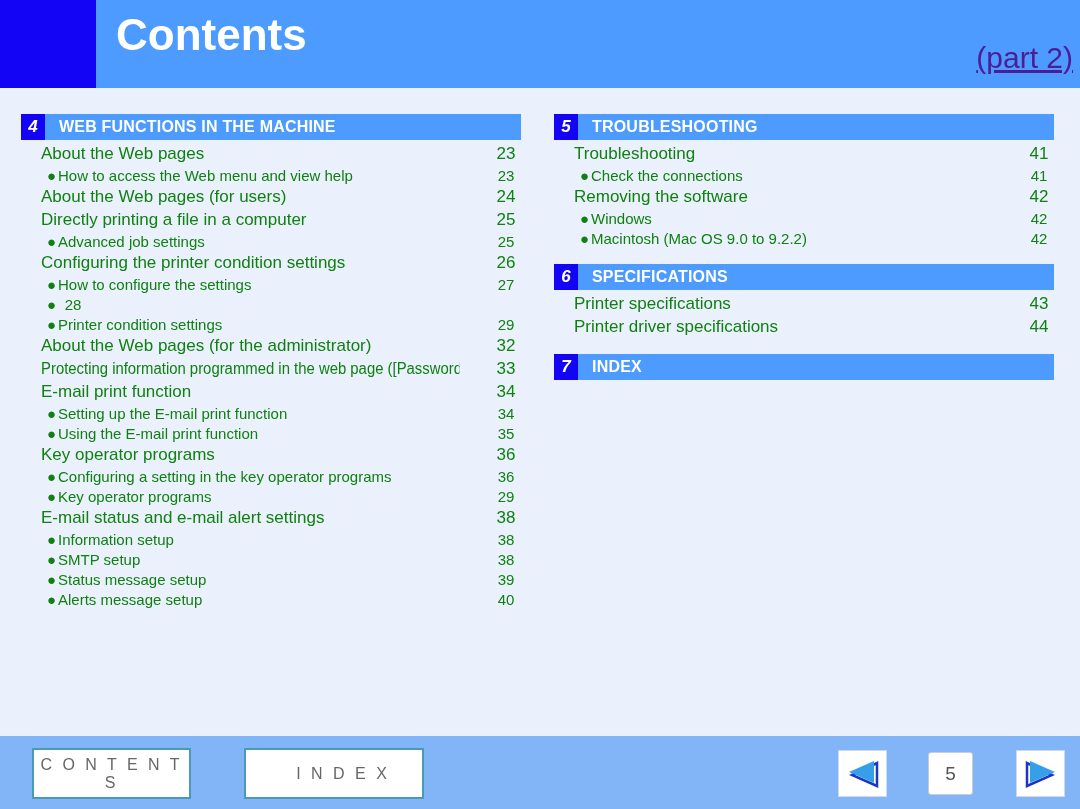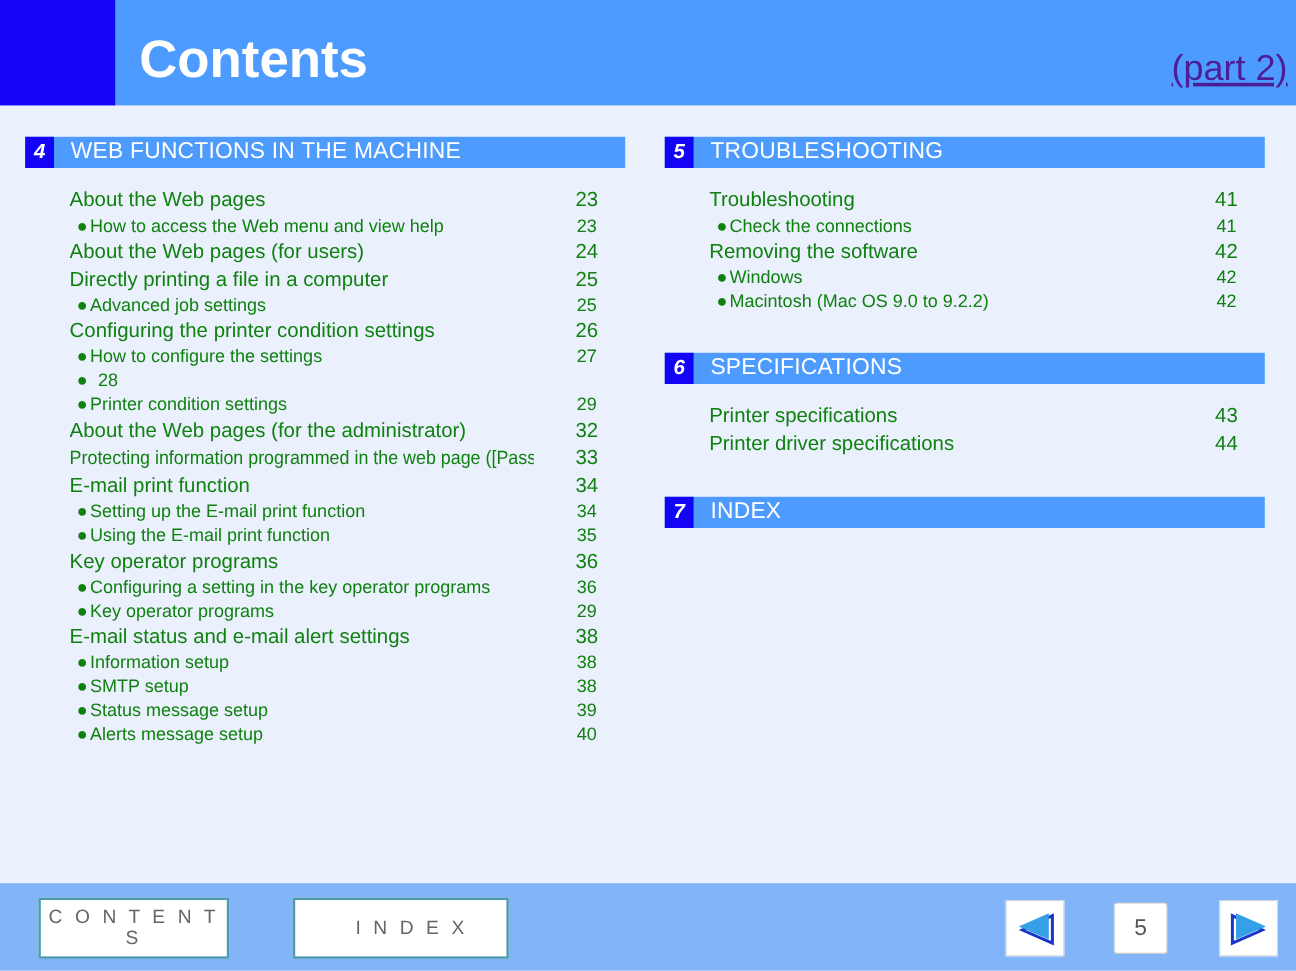--- a/index.html
+++ b/index.html
@@ -26,21 +26,21 @@
   .header-corner {
     position: absolute;
     left: 0; top: 0;
     width: 96px;
     height: 88px;
     background: #1404f5;
   }
   .header-title {
     position: absolute;
     left: 116px;
-    top: 23px;
+    top: 8px;
     font-size: 44px;
     font-weight: bold;
     color: #ffffff;
     letter-spacing: 0px;
     line-height: 54px;
   }
   .header-part {
     position: absolute;
     right: 7px;
     top: 40px;
@@ -88,29 +88,29 @@
     font-style: italic;
     font-weight: bold;
     font-size: 17px;
     display: flex;
     align-items: center;
     justify-content: center;
     flex: 0 0 auto;
   }
   .section-name {
     color: #ffffff;
-    font-weight: normal;
-    font-size: 19px;
+    font-weight: bold;
+    font-size: 16px;
     padding-left: 14px;
     letter-spacing: 0.2px;
     white-space: nowrap;
   }
 
   
-  .toc-list { margin: 17px; padding: 0; }
+  .toc-list { margin: 0; padding: 0; }
 
   .toc-row {
     display: flex;
     align-items: baseline;
     color: #108010;
     white-space: nowrap;
     height: 21px;
   }
   .toc-label {
     flex: 1 1 auto;

